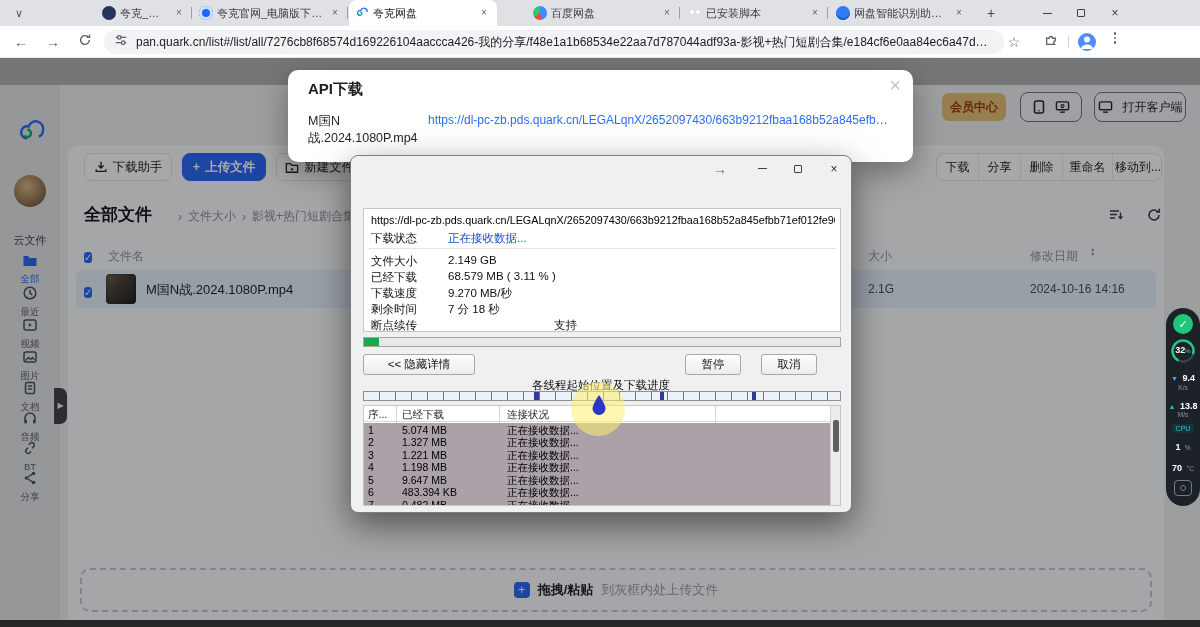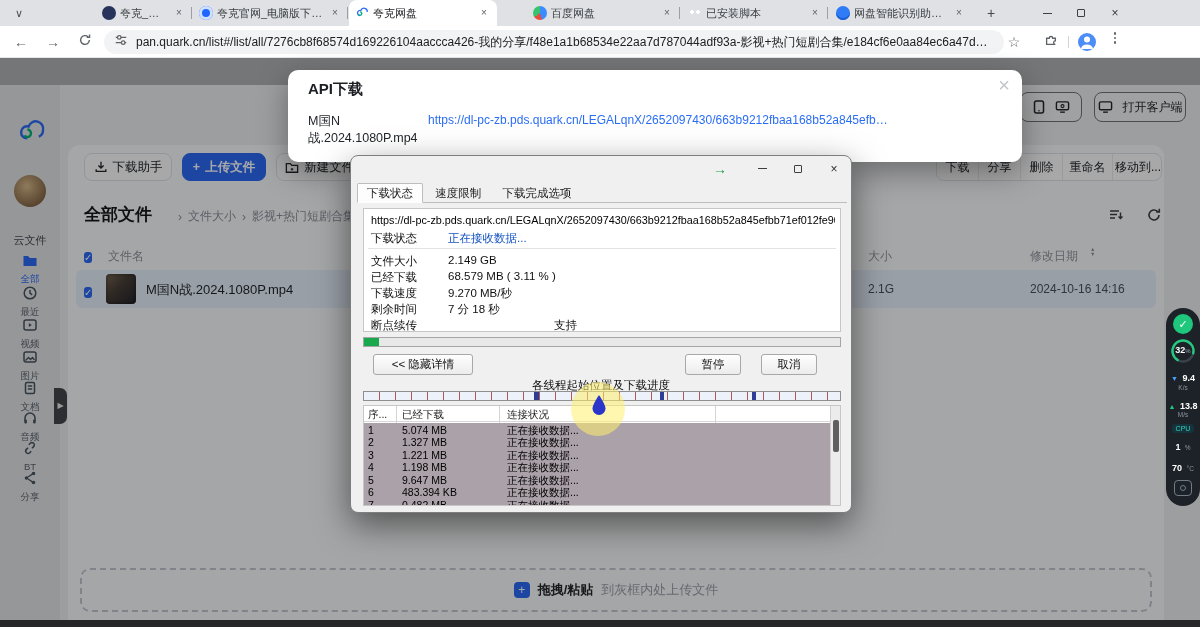--- a/index.html
+++ b/index.html
@@ -52,21 +52,21 @@
 .crumbroot{position:absolute;left:16px;top:58px;font-size:17px;font-weight:bold;color:#15181c}
 .crumbs{position:absolute;left:110px;top:63px;font-size:12px;color:#8b929d;display:flex;gap:6px;align-items:center}
 .lhead{position:absolute;font-size:12px;color:#8f969f}
 .cbox{width:14px;height:14px;border-radius:3px;background:#2c6bf7;color:#fff;font-size:10px;line-height:14px;text-align:center}
 .filerow{position:absolute;left:8px;top:125px;width:1080px;height:38px;background:#e8f1fd;border-radius:6px}
 .thumb{position:absolute;left:38px;top:129px;width:30px;height:30px;border-radius:4px;background:linear-gradient(135deg,#7a6a55 0%,#4a4038 40%,#23232b 100%);box-shadow:inset 0 0 4px rgba(0,0,0,.5)}
 .uzone{position:absolute;left:12px;top:423px;width:1072px;height:44px;border:2px dashed #c3c9d2;border-radius:10px;display:flex;align-items:center;justify-content:center;gap:8px}
 .plusbadge{width:16px;height:16px;border-radius:4px;background:#2c6bf7;color:#fff;font-size:12px;line-height:16px;text-align:center}
 .overlay{position:absolute;left:0;top:0;width:1200px;height:569px;background:rgba(0,0,0,.34);z-index:5}
 
-.apimodal{position:absolute;left:288px;top:70px;width:734px;height:92px;background:#fff;border-radius:10px;box-shadow:0 10px 30px rgba(0,0,0,.35);z-index:10}
+.apimodal{position:absolute;left:288px;top:70px;width:625px;height:92px;background:#fff;border-radius:10px;box-shadow:0 10px 30px rgba(0,0,0,.35);z-index:10}
 .apimodal .ttl{position:absolute;left:20px;top:10px;font-size:15px;font-weight:bold;color:#1c1f24}
 .apimodal .sub{position:absolute;left:88px;top:12px;font-size:13px;color:#3d434b}
 .apimodal .sub b{color:#2a6df5;font-weight:normal}
 .apiclose{position:absolute;right:12px;top:4px;font-size:20px;color:#c1c6cd}
 .apifile{position:absolute;left:20px;top:43px;font-size:12.5px;color:#23272c;width:110px}
 .apiurl{position:absolute;left:140px;top:43px;width:465px;font-size:12px;color:#2a6df5;white-space:nowrap;overflow:hidden;text-overflow:ellipsis}
 .apihint{position:absolute;left:20px;top:67px;font-size:12px;color:#e03a3a;white-space:nowrap}
 .apihint b{font-weight:bold}
 
 .idm{position:absolute;left:350px;top:155px;width:502px;height:358px;background:#f0f0f0;border:1px solid #7e7e7e;border-radius:8px;box-shadow:0 12px 34px rgba(0,0,0,.5);z-index:20;font-size:11.5px;color:#111}
@@ -386,25 +386,20 @@
   <div class="idm">
     <div class="idmc garrow" style="left:352px">→</div>
     <div class="idmc" style="left:394px">
         <span class="wminbar"></span>
       </div>
     <div class="idmc" style="left:430px">
         <span class="wmaxbox"></span>
       </div>
     <div class="idmc" style="left:466px">×</div>
 
-    <div class="itabs">
-      <span class="itab active">下载状态</span>
-      <span class="itab">速度限制</span>
-      <span class="itab">下载完成选项</span>
-    </div>
 
     <div class="ibox">
       <div class="iurl">https://dl-pc-zb.pds.quark.cn/LEGALqnX/2652097430/663b9212fbaa168b52a845efbb71ef012fe90b6f/663b921...</div>
       <div class="ilbl" style="top:22px">下载状态</div>
       <div class="ival blue" style="top:22px">正在接收数据...</div>
       <div class="idiv"></div>
       <div class="ilbl" style="top:45px">文件大小</div>
       <div class="ival" style="top:45px">2.149  GB</div>
       <div class="ilbl" style="top:61px">已经下载</div>
       <div class="ival" style="top:61px">68.579  MB  ( 3.11 % )</div>
@@ -413,21 +408,21 @@
       <div class="ilbl" style="top:93px">剩余时间</div>
       <div class="ival" style="top:93px">7 分 18 秒</div>
       <div class="ilbl" style="top:109px">断点续传</div>
       <div class="ival" style="top:109px;left:190px">支持</div>
     </div>
 
     <div class="pbar">
         <div class="pfill" style="width:15px"></div>
       </div>
 
-    <div class="ibtn" style="left:22px;width:100px">&lt;&lt; 隐藏详情</div>
+    <div class="ibtn" style="left:12px;width:112px">&lt;&lt; 隐藏详情</div>
     <div class="ibtn" style="left:334px;width:56px">暂停</div>
     <div class="ibtn" style="left:410px;width:56px">取消</div>
 
     <div class="tlabel">各线程起始位置及下载进度</div>
     <div class="tstrip">
       <div class="tmark" style="left:170px;width:5px"></div>
       <div class="tmark" style="left:296px;width:4px"></div>
       <div class="tmark" style="left:388px;width:4px"></div>
     </div>
 

